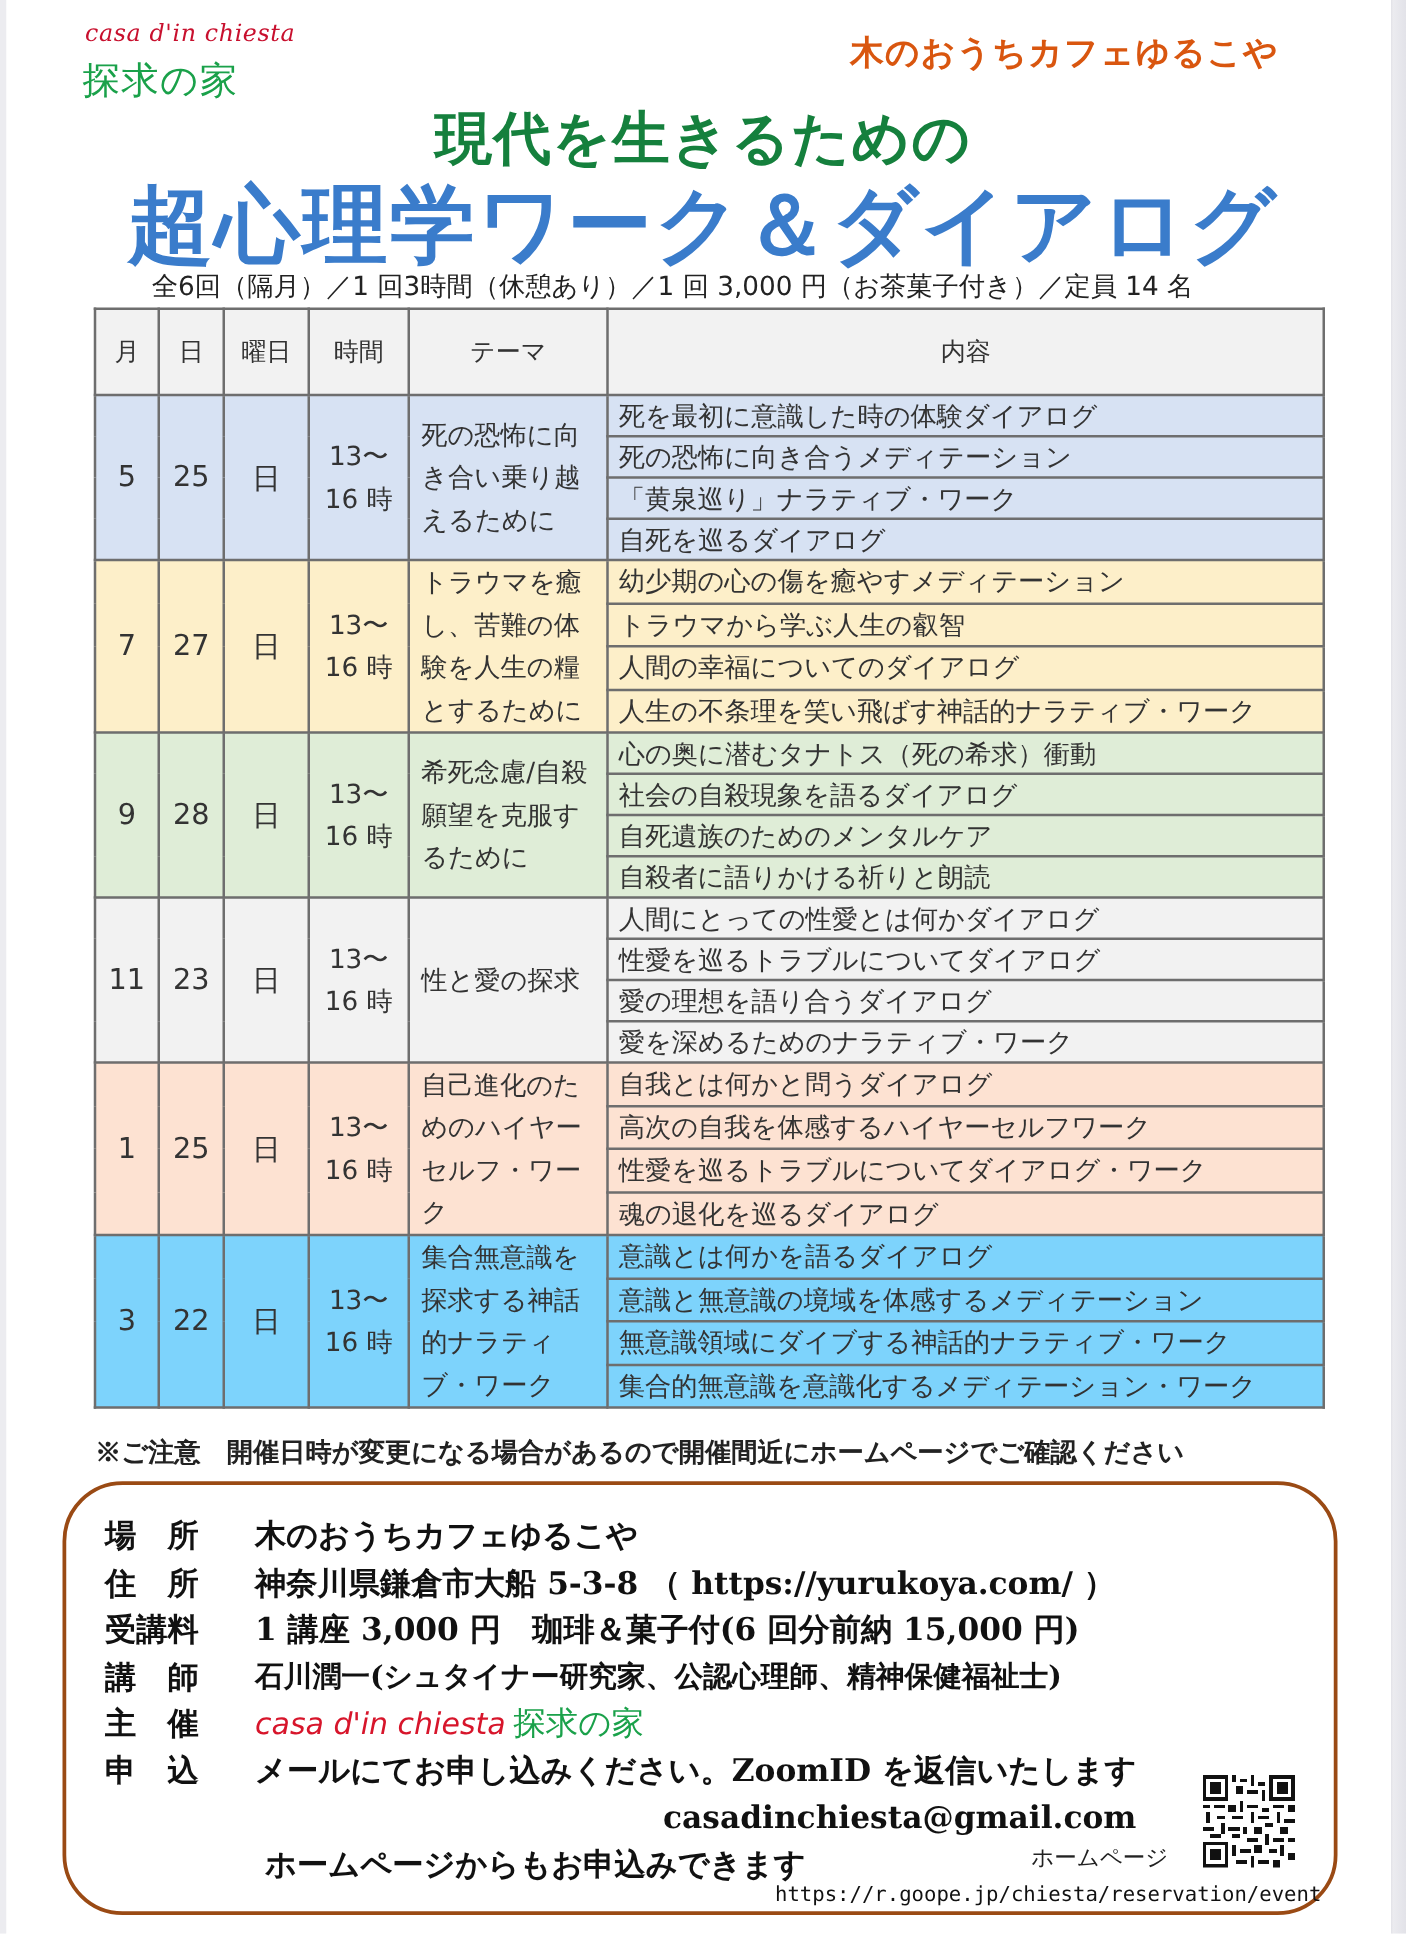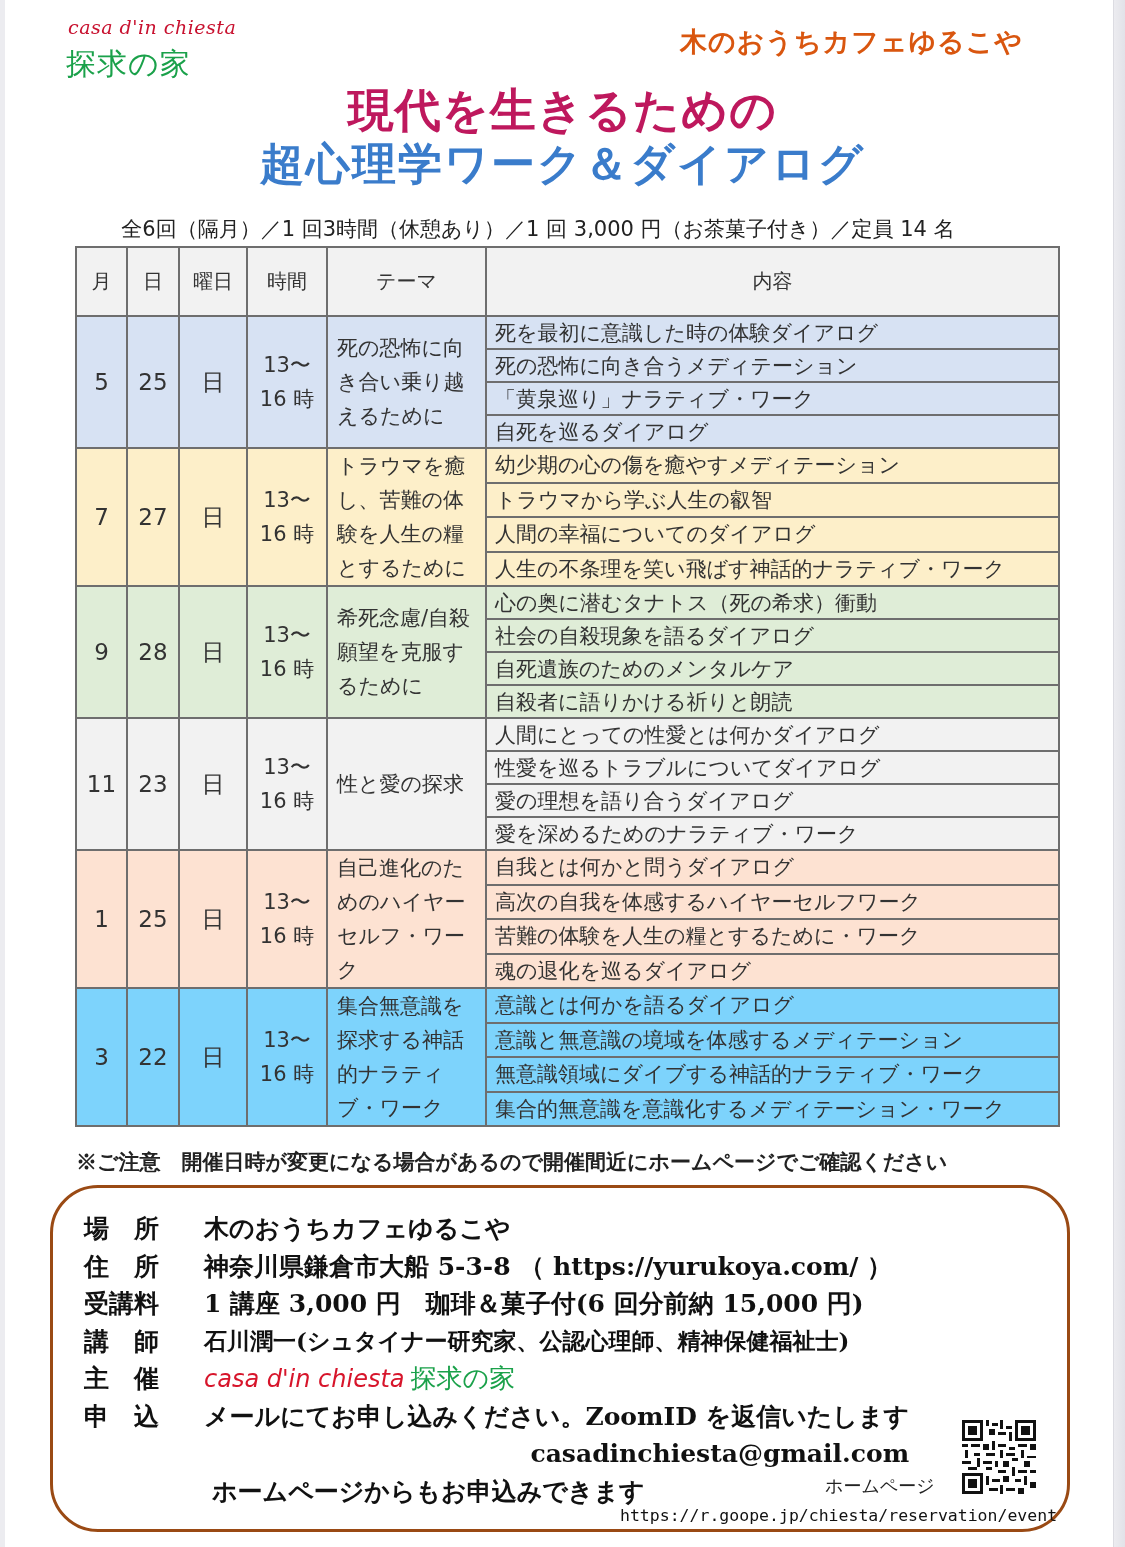--- a/index.html
+++ b/index.html
@@ -24,27 +24,27 @@
     .brand-jp {
       position: absolute; left: 66px; top: 44px;
       font-size: 30px; color: #1aa14a; font-weight: normal; letter-spacing: 1px;
     }
     .cafe-name {
       position: absolute; left: 680px; top: 24px;
       font-size: 27px; color: #d9560f; font-weight: bold; letter-spacing: 1px;
     }
     .title-sub {
       position: absolute; left: 0; width: 1125px; top: 80px; text-align: center;
-      font-size: 46px; color: #be185d; font-weight: bold; letter-spacing: 1px;
+      font-size: 46px; color: #15803d; font-weight: bold; letter-spacing: 1px;
       padding-left: 0;
     }
     .title-sub span { position: relative; left: 0; }
     .title-main {
       position: absolute; left: 0; width: 1125px; top: 135px; text-align: center;
-      font-size: 44px; color: #3a7ccb; font-weight: bold; letter-spacing: 2px;
+      font-size: 68px; color: #3a7ccb; font-weight: bold; letter-spacing: 2px;
     }
     .summary {
       position: absolute; left: 0; width: 1076px; top: 215px; text-align: center;
       font-size: 21px; color: #222; letter-spacing: 0px;
     }
 
     table.schedule {
       position: absolute; left: 75px; top: 246px; width: 983px;
       border-collapse: collapse; table-layout: fixed;
       font-size: 21px; color: #333;
@@ -215,21 +215,21 @@
       <td class="num" rowspan="4">25</td>
       <td class="num" rowspan="4">日</td>
       <td class="time" rowspan="4"><span>13〜</span><br><span>16 時</span></td>
       <td class="theme" rowspan="4">自己進化のためのハイヤーセルフ・ワーク</td>
       <td class="content">自我とは何かと問うダイアログ</td>
     </tr>
     <tr class="band-4">
         <td class="content">高次の自我を体感するハイヤーセルフワーク</td>
       </tr>
     <tr class="band-4">
-        <td class="content">苦難の体験を人生の糧とするために・ワーク</td>
+        <td class="content">性愛を巡るトラブルについてダイアログ・ワーク</td>
       </tr>
     <tr class="band-4">
         <td class="content">魂の退化を巡るダイアログ</td>
       </tr>
 
     <tr class="band-5">
       <td class="num" rowspan="4">3</td>
       <td class="num" rowspan="4">22</td>
       <td class="num" rowspan="4">日</td>
       <td class="time" rowspan="4"><span>13〜</span><br><span>16 時</span></td>

